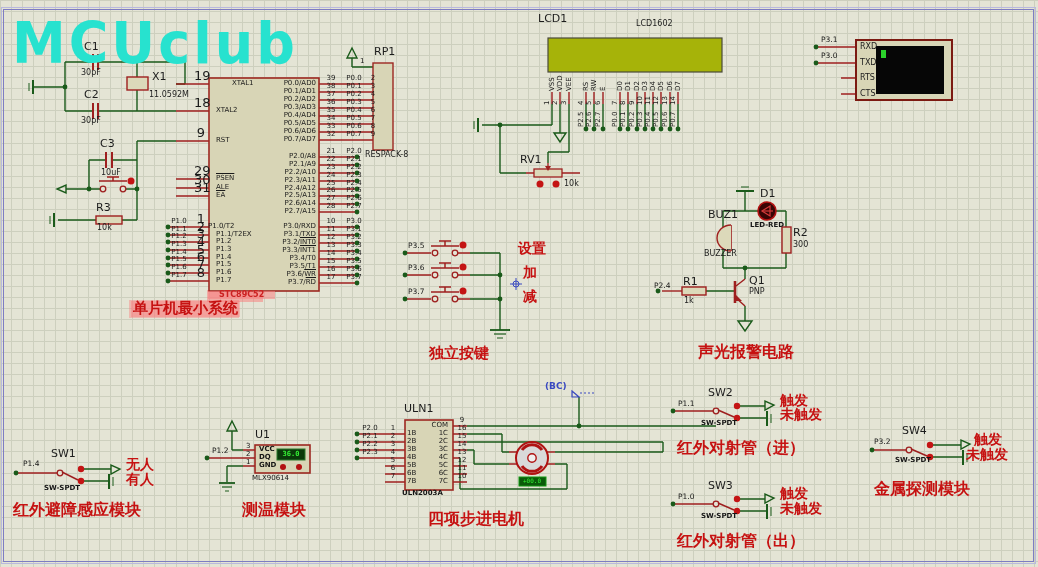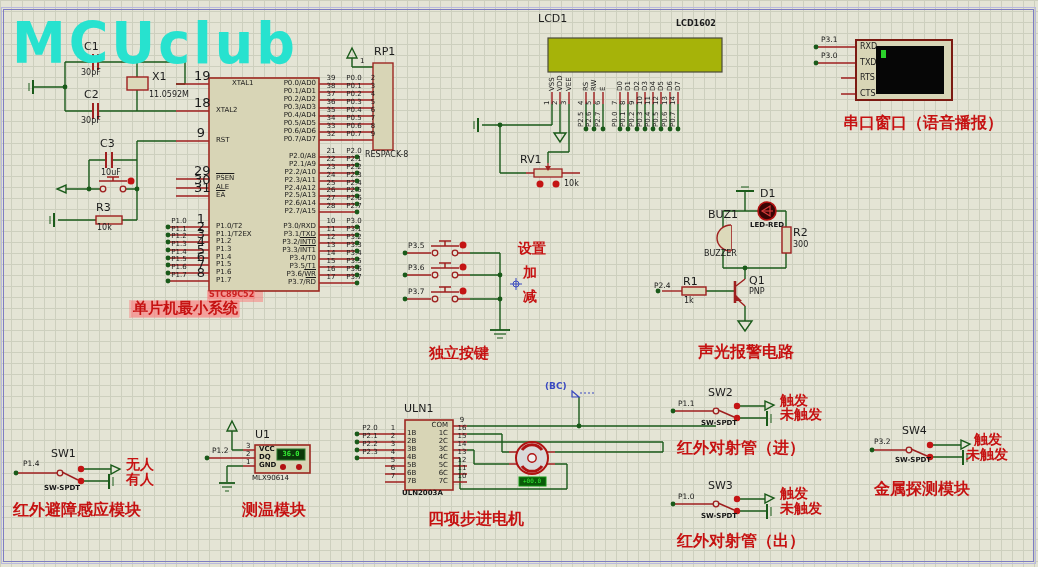--- a/index.html
+++ b/index.html
@@ -16,21 +16,21 @@
   .wm{font-size:54px;font-weight:bold;color:#27e2cf;letter-spacing:3px;transform:scaleY(1.05);}
   .ref{font-size:11px;color:#1c1c1c;}
   .val{font-size:8px;color:#1c1c1c;}
   .net{font-size:7.5px;color:#151515;}
   .pin{font-size:7px;color:#151515;text-align:center;}
   .num{font-size:7px;color:#151515;}
   .cap{font-size:16px;font-weight:bold;color:#c61212;}
   .cap15{font-size:15px;font-weight:bold;color:#c61212;}
   .cap17{font-size:17px;font-weight:bold;color:#c61212;}
   .word{font-size:14px;font-weight:bold;color:#c61212;}
-  .redpart{font-size:8px;font-weight:bold;color:#c22;background:rgba(250,130,130,.55);padding:0 1px;}
+  .redpart{font-size:8px;font-weight:bold;color:#c22;background:rgba(250,130,130,.55);padding:0 11px;}
   .hl{background:rgba(250,130,130,.45);padding:0 2px;}
   .blue{font-size:9px;font-weight:bold;color:#3949c0;}
   .disp{font-size:7px;font-weight:bold;color:#35ef35;font-family:"DejaVu Sans Mono",monospace;transform:translateX(-50%);}
   .disp6{font-size:6px;color:#35ef35;font-family:"DejaVu Sans Mono",monospace;transform:translateX(-50%);}
   .ov{text-decoration:overline;}
   
   .mrow{position:absolute;display:flex;align-items:flex-end;height:12px;transform:translateY(-12px);}
   .mrow span{line-height:8px;}
   .c-net{width:30px;text-align:center;font-size:7px;margin-bottom:2px;}
   .c-num{width:14px;text-align:center;font-size:13px;margin-bottom:4px;}
@@ -390,21 +390,21 @@
     <div class="mrow" style="top:196px">
       <span class="c-net"></span>
         <span class="c-num">31</span>
         <span class="c-name" style="margin-left:8px"><span class="ov">EA</span></span>
     </div>
   </div>
   <div style="position:absolute;left:164px;top:0">
     <div class="mrow" style="top:227px">
       <span class="c-net">P1.0</span>
         <span class="c-num">1</span>
-        <span class="c-name" style="margin-left:8px">P1.0/T2</span>
+        <span class="c-name" style="">P1.0/T2</span>
     </div>
 
     <div class="mrow" style="top:235px">
       <span class="c-net">P1.1</span>
         <span class="c-num">2</span>
         <span class="c-name" style="margin-left:8px">P1.1/T2EX</span>
     </div>
 
     <div class="mrow" style="top:242px">
       <span class="c-net">P1.2</span>
@@ -597,21 +597,21 @@
         <span class="r-num">17</span>
         <span class="r-net">P3.7</span>
     </div>
   </div>
 
   <div class="lbl ref" style="left:374px;top:46px">RP1</div>
   <div class="lbl val" style="left:365px;top:151px">RESPACK-8</div>
   <div class="lbl num" style="left:360px;top:58px">1</div>
 
   <div class="lbl ref" style="left:538px;top:13px">LCD1</div>
-  <div class="lbl val" style="left:676px;top:20px;font-weight:bold">LCD1602</div>
+  <div class="lbl val" style="left:636px;top:20px;font-weight:normal">LCD1602</div>
   <div>
     <div class="lcdpin" style="left:552px">
       <span class="vt vname">VSS</span>
         <span class="vt vnum">1</span>
         <span class="vt vnet"></span>
     </div>
 
     <div class="lcdpin" style="left:560px">
       <span class="vt vname">VDD</span>
         <span class="vt vnum">2</span>
@@ -692,21 +692,20 @@
   </div>
   <div class="lbl ref" style="left:520px;top:154px">RV1</div>
   <div class="lbl val" style="left:564px;top:180px">10k</div>
 
   <div class="lbl net" style="left:821px;top:36px">P3.1</div>
   <div class="lbl net" style="left:821px;top:52px">P3.0</div>
   <div class="lbl val" style="left:860px;top:43px">RXD</div>
   <div class="lbl val" style="left:860px;top:59px">TXD</div>
   <div class="lbl val" style="left:860px;top:74px">RTS</div>
   <div class="lbl val" style="left:860px;top:90px">CTS</div>
-  <div class="lbl cap" style="left:843px;top:115px">串口窗口（语音播报）</div>
 
   <div class="lbl ref" style="left:708px;top:209px">BUZ1</div>
   <div class="lbl val" style="left:704px;top:250px">BUZZER</div>
   <div class="lbl ref" style="left:760px;top:188px">D1</div>
   <div class="lbl pin" style="left:750px;top:222px;font-weight:bold">LED-RED</div>
   <div class="lbl ref" style="left:793px;top:227px">R2</div>
   <div class="lbl val" style="left:793px;top:241px">300</div>
   <div class="lbl ref" style="left:749px;top:275px">Q1</div>
   <div class="lbl val" style="left:749px;top:288px">PNP</div>
   <div class="lbl ref" style="left:683px;top:276px">R1</div>

